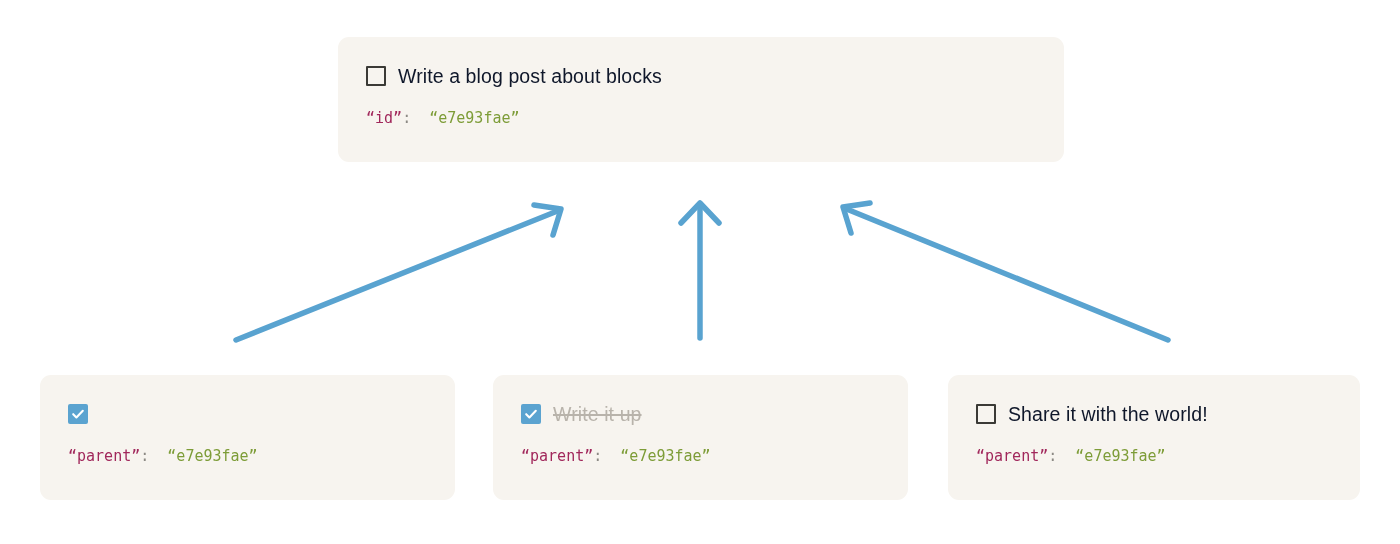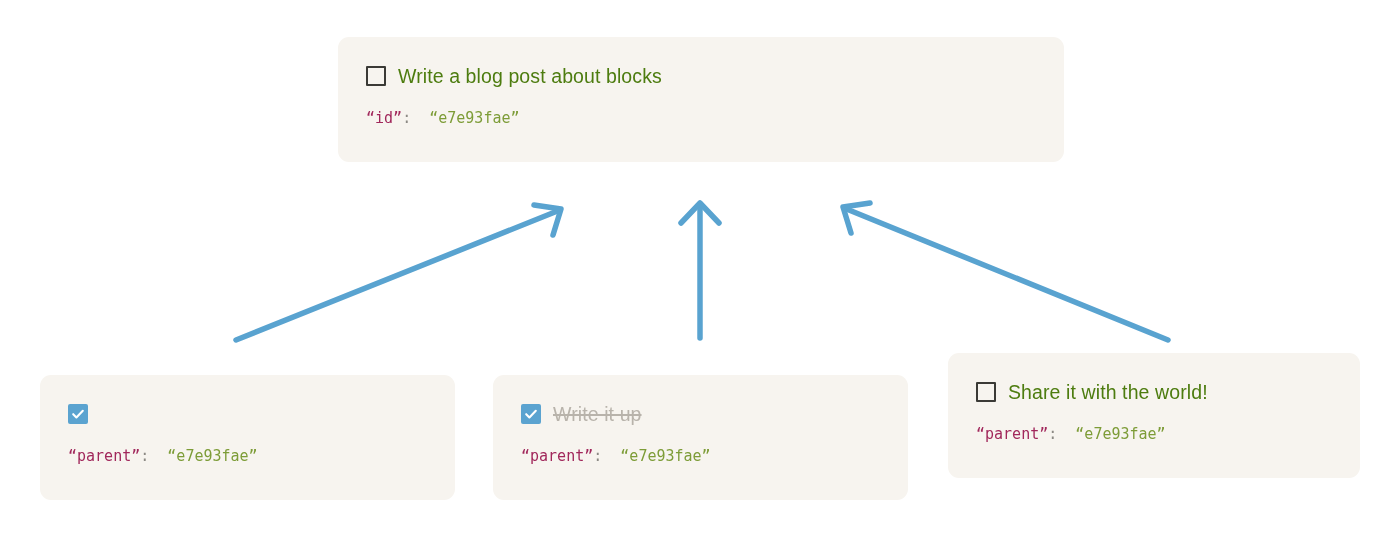--- a/index.html
+++ b/index.html
@@ -51,21 +51,21 @@
     height: 125px;
   }
   .card.child-card-1 {
     left: 493px;
     top: 375px;
     width: 415px;
     height: 125px;
   }
   .card.child-card-2 {
     left: 948px;
-    top: 353px;
+    top: 375px;
     width: 412px;
     height: 125px;
   }
 
   
   .todo-row {
     display: flex;
     align-items: center;
     height: 26px;
   }
@@ -89,21 +89,21 @@
   .checkbox.checked svg {
     display: block;
     position: absolute;
     left: 2px;
     top: 2px;
   }
   .todo-label {
     font-family: "Liberation Sans", sans-serif;
     font-size: 19.5px;
     line-height: 22px;
-    color: #4d7c0f;
+    color: #0f172a;
     letter-spacing: 0.1px;
     white-space: nowrap;
   }
   .todo-label.done {
     color: #b8b3ab;
     text-decoration: line-through;
     text-decoration-thickness: 1.5px;
   }
 
   

